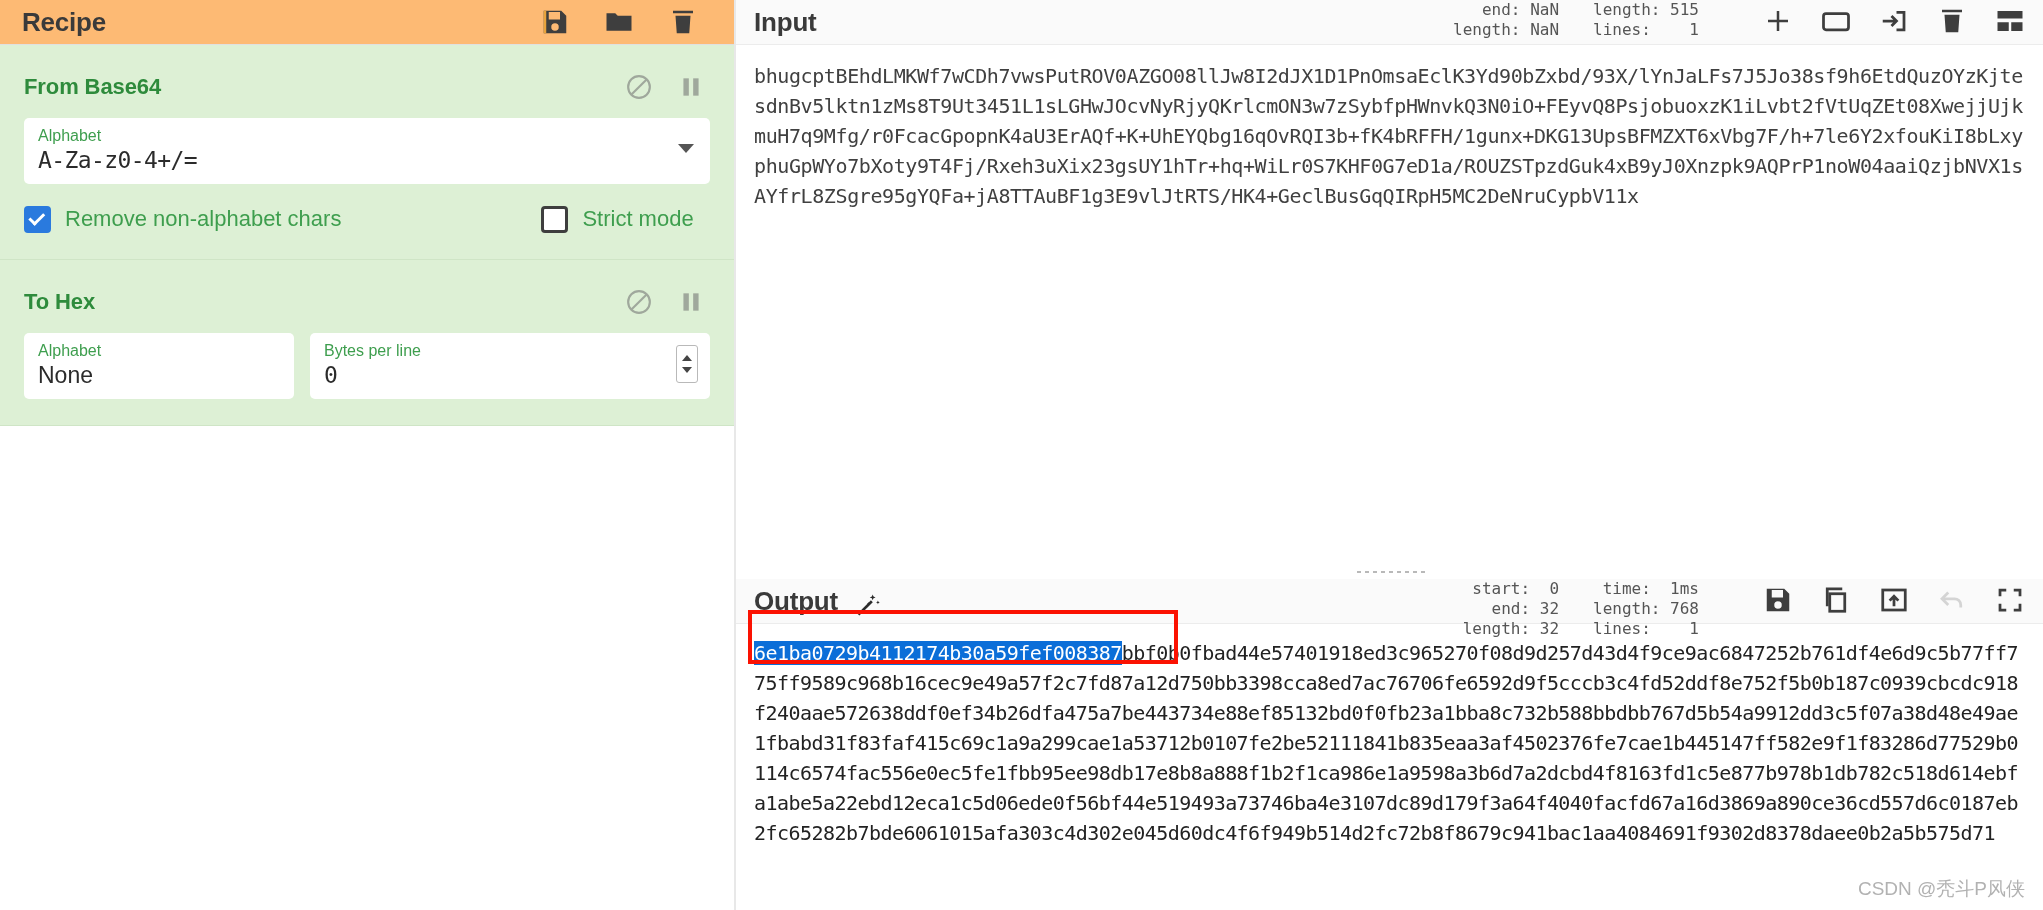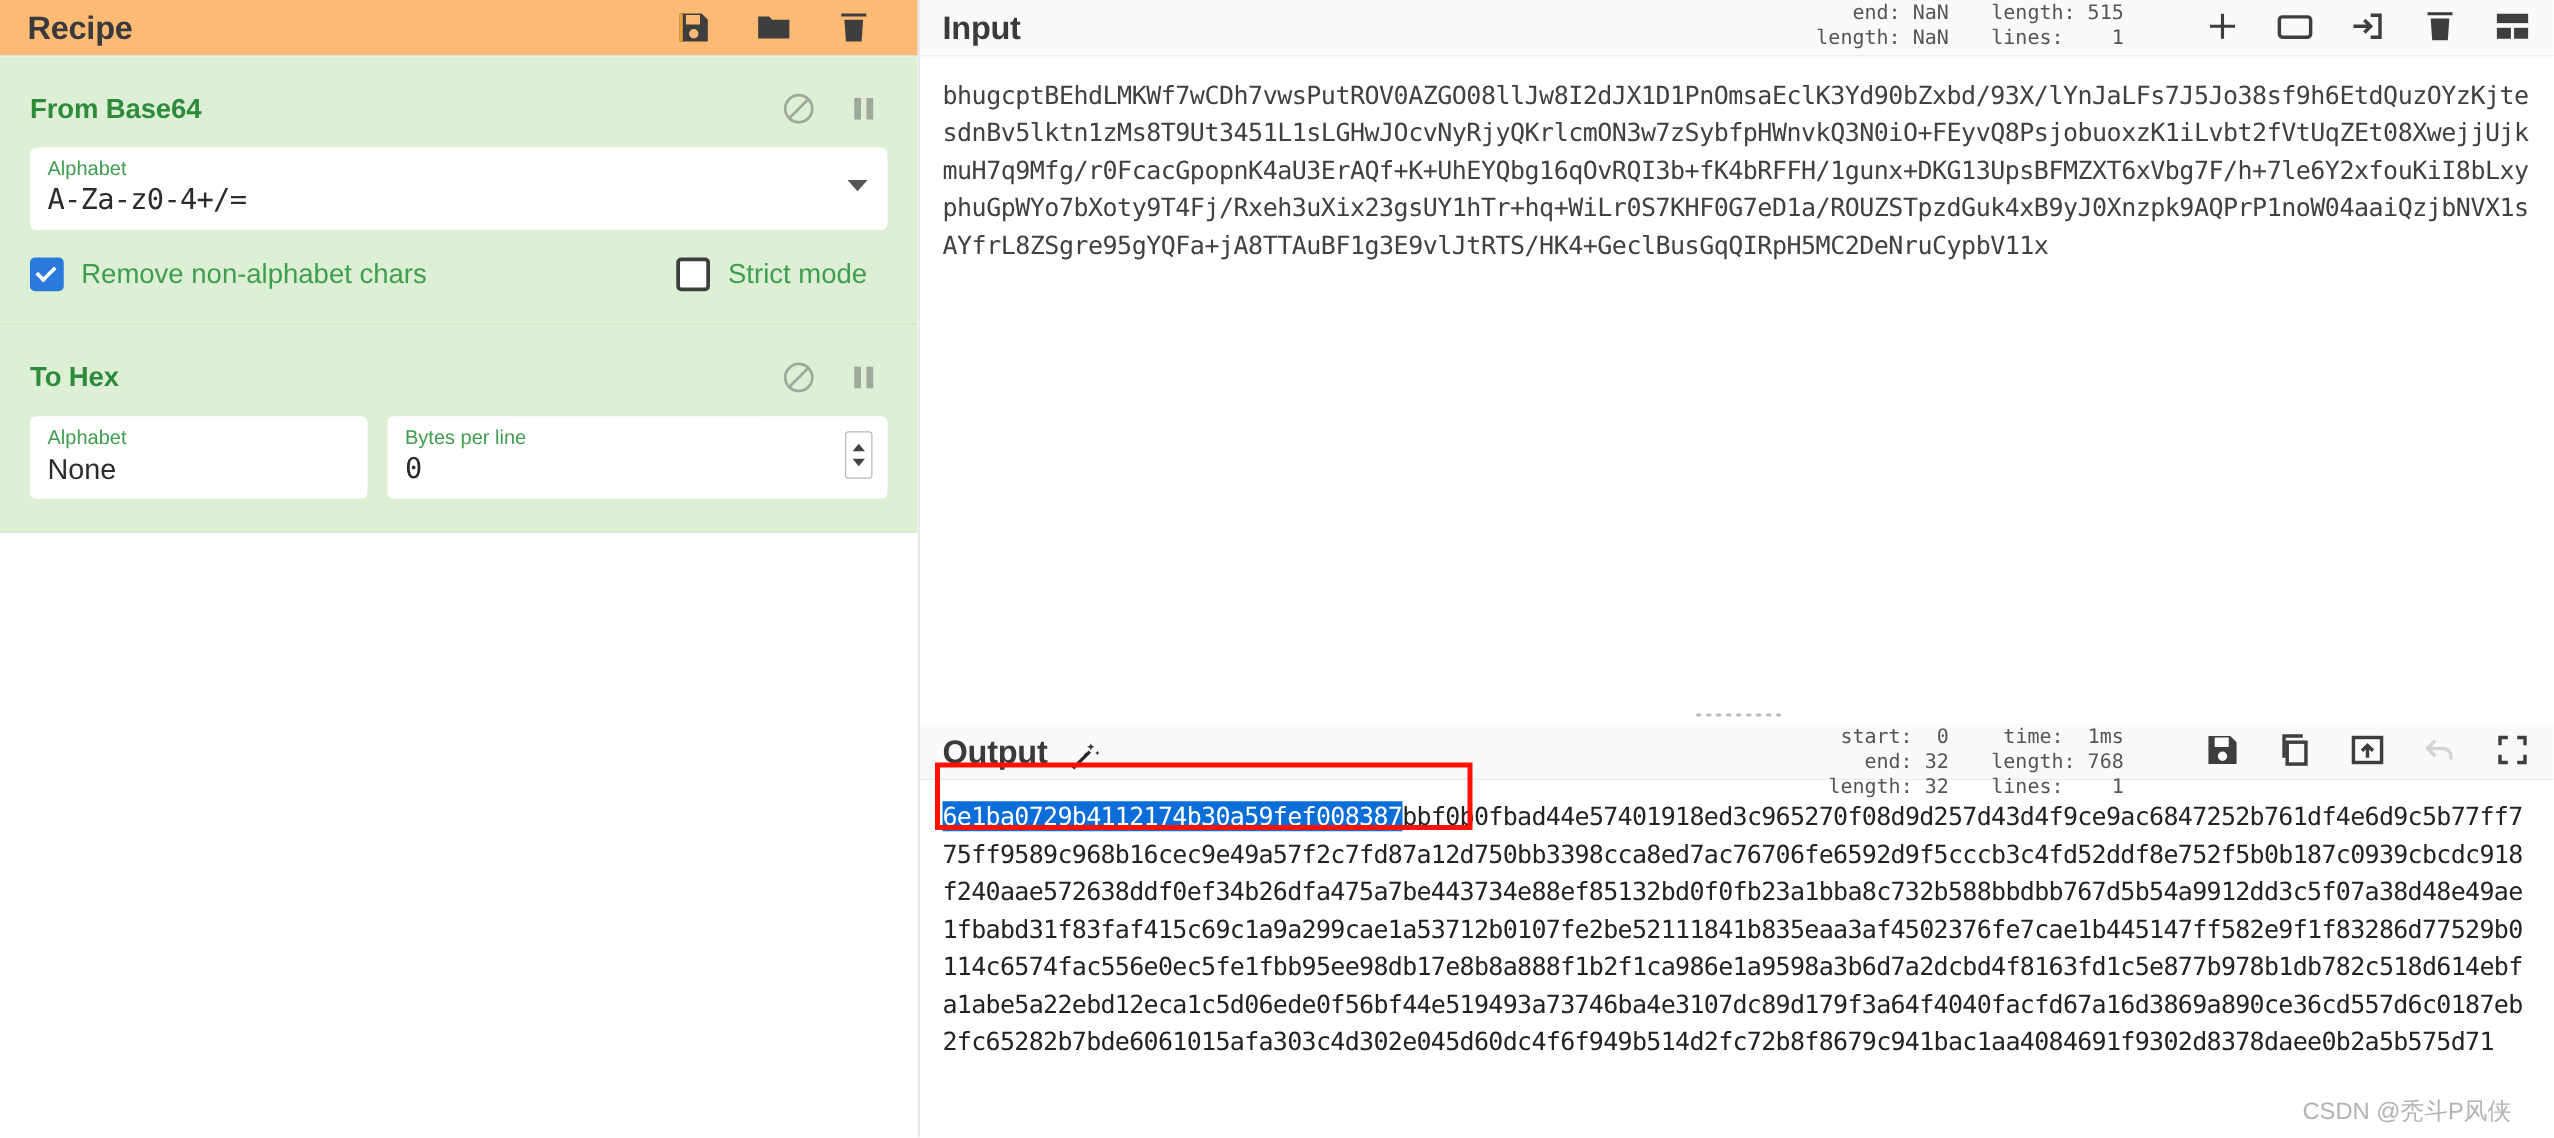--- a/index.html
+++ b/index.html
@@ -216,21 +216,21 @@
     position: absolute;
     left: 748px; top: 610px;
     width: 430px; height: 54px;
     border: 4px solid #fb1202;
     pointer-events: none;
     z-index: 40;
   }
 
   .watermark {
     position: absolute;
-    right: 34px; bottom: 8px;
+    right: 18px; bottom: 8px;
     font-size: 19px;
     color: #b2b2b2;
     font-family: "Liberation Sans", sans-serif;
     z-index: 30;
   }
 </style>
 </head>
 <body>
 
 <div id="app">

